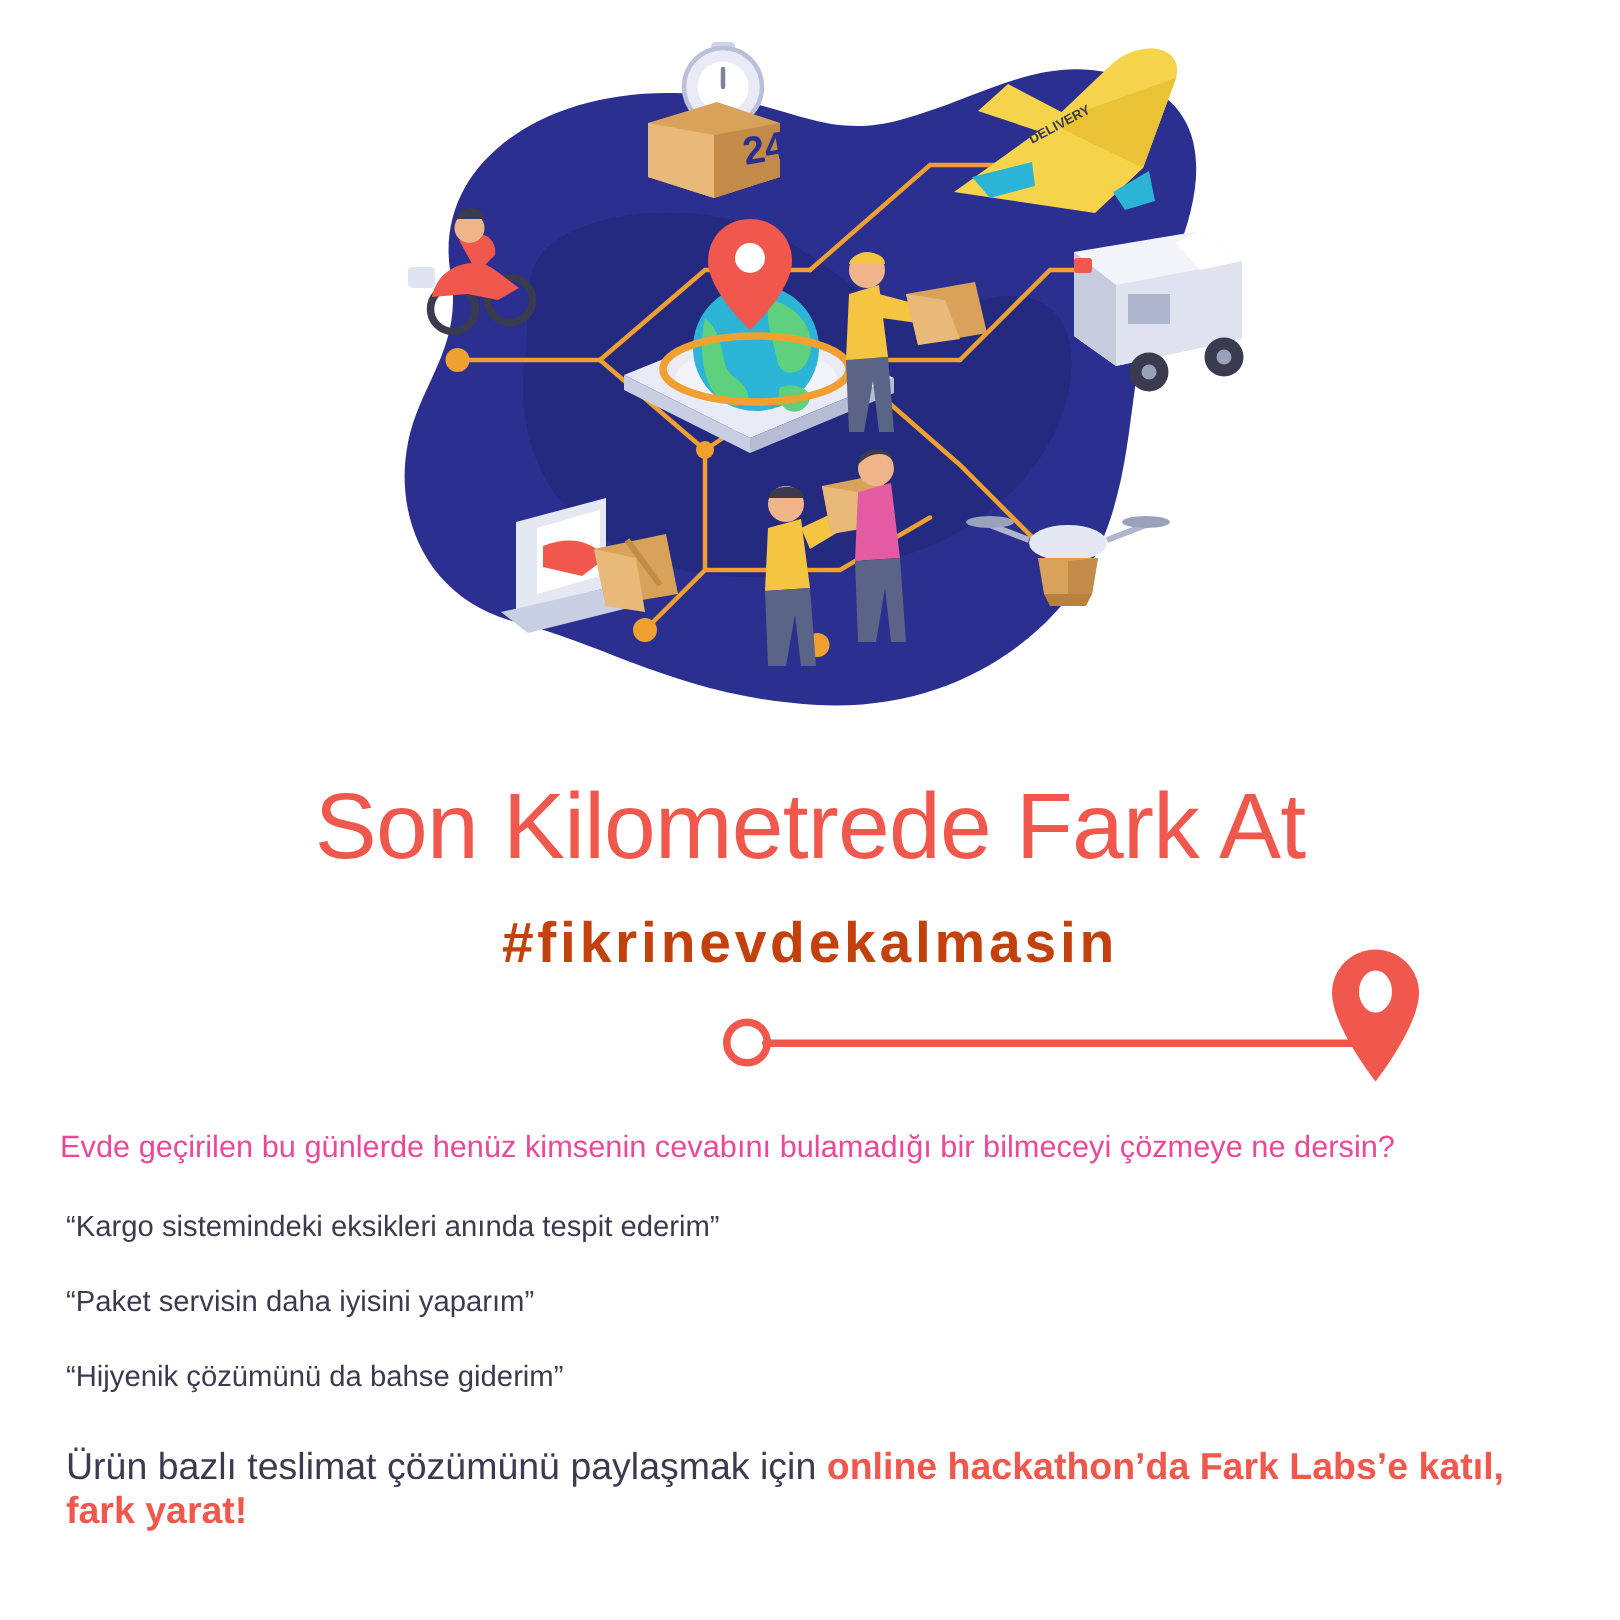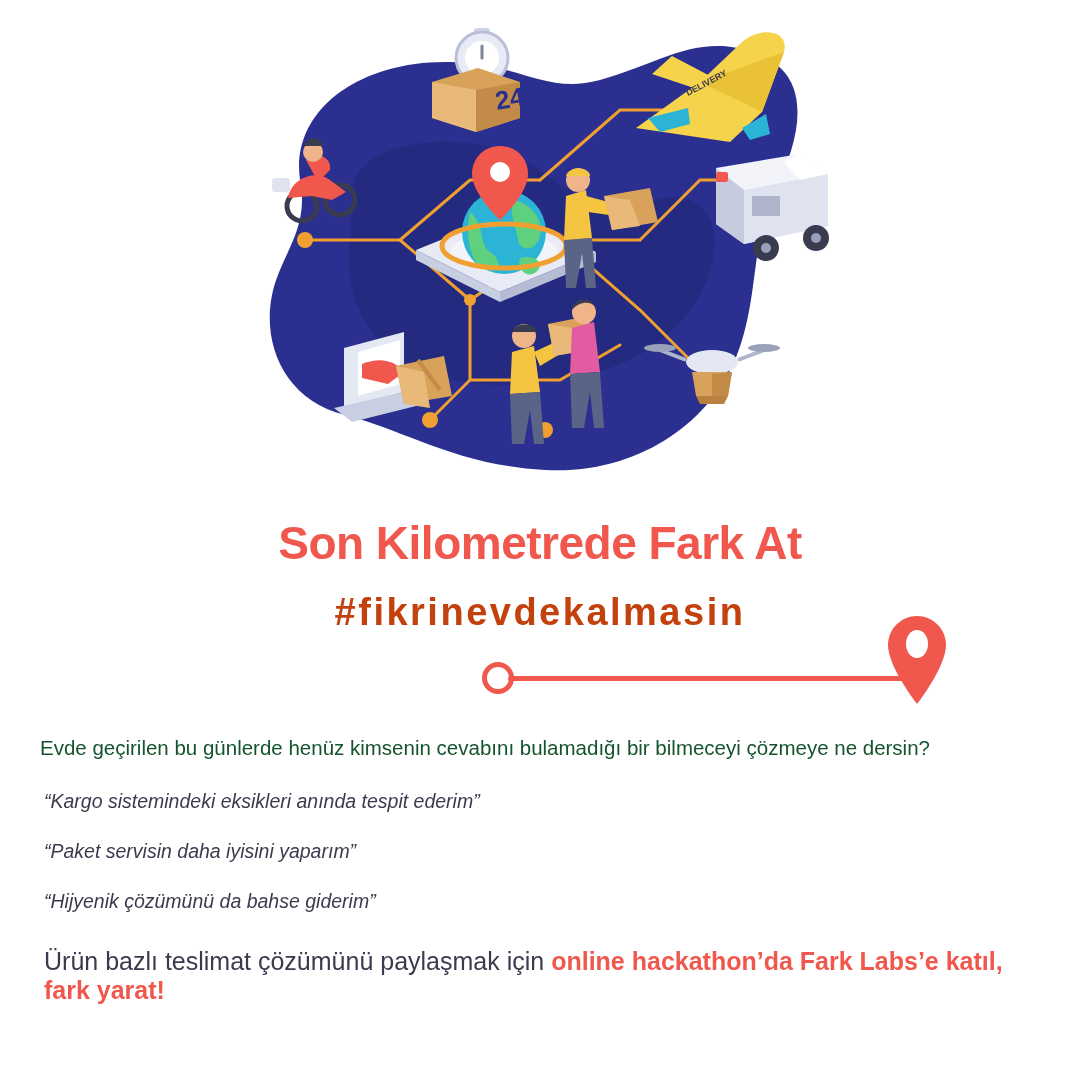--- a/index.html
+++ b/index.html
@@ -26,22 +26,22 @@
     position: absolute;
     left: 0; top: 0;
     width: 1080px;
     height: 500px;
   }
   .illus-svg { display: block; }
 
   
   .title {
     text-align: center;
-    font-size: 46px;
-    font-weight: bold;
+    font-size: 62px;
+    font-weight: normal;
     color: #f0574d;
     letter-spacing: -0.5px;
     margin: 18px 0 0 0;
     line-height: 1.1;
   }
   .hashtag {
     text-align: center;
     font-size: 38px;
     font-weight: bold;
     color: #c2410c;
@@ -83,28 +83,27 @@
     width: 66px;
     height: 92px;
   }
 
   
   .copy {
     padding: 18px 40px 0 40px;
   }
   .lead {
     font-size: 20.5px;
-    color: #14532d;
+    color: #ec4899;
     margin: 0 0 30px 0;
   }
   .quote {
     font-size: 19.5px;
     color: #3b3b4f;
     margin: 0 0 27px 4px;
-    font-style: italic;
   }
   .closing {
     font-size: 25px;
     color: #3b3b4f;
     margin: 34px 0 0 4px;
   }
   .closing .accent {
     color: #f0574d;
     font-weight: bold;
   }

